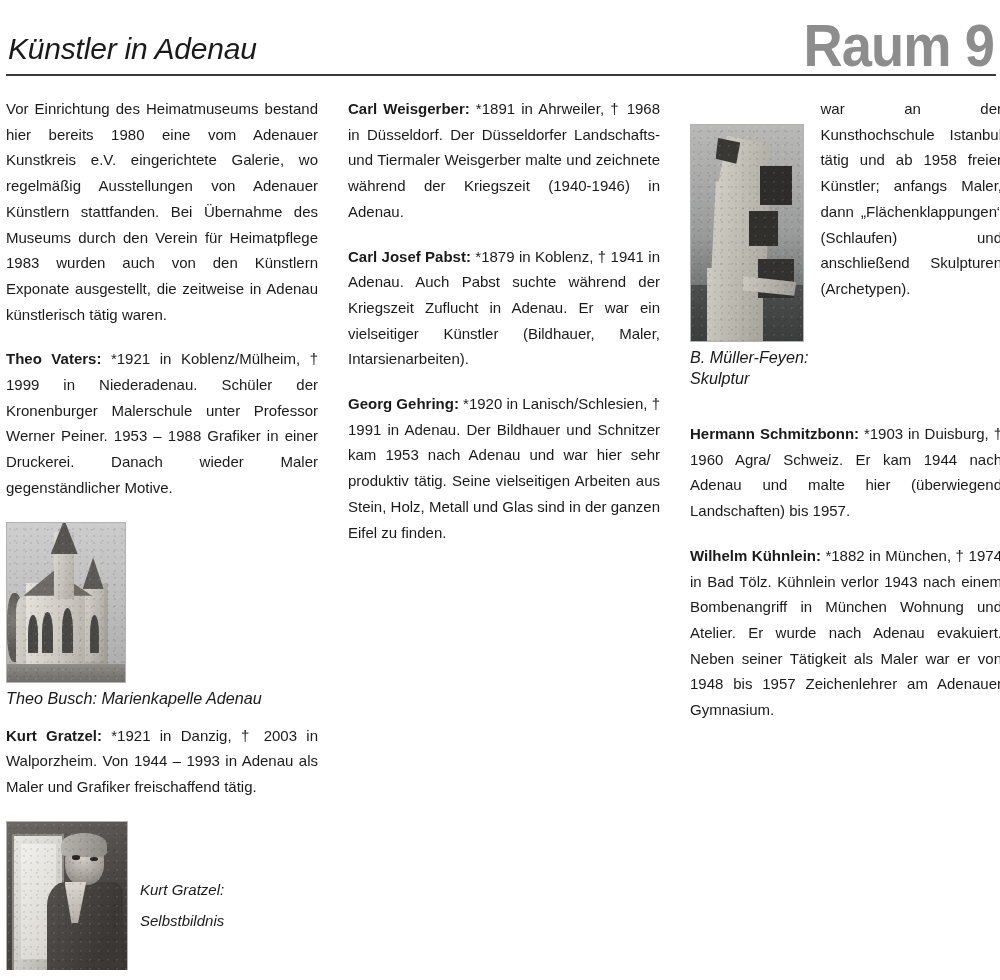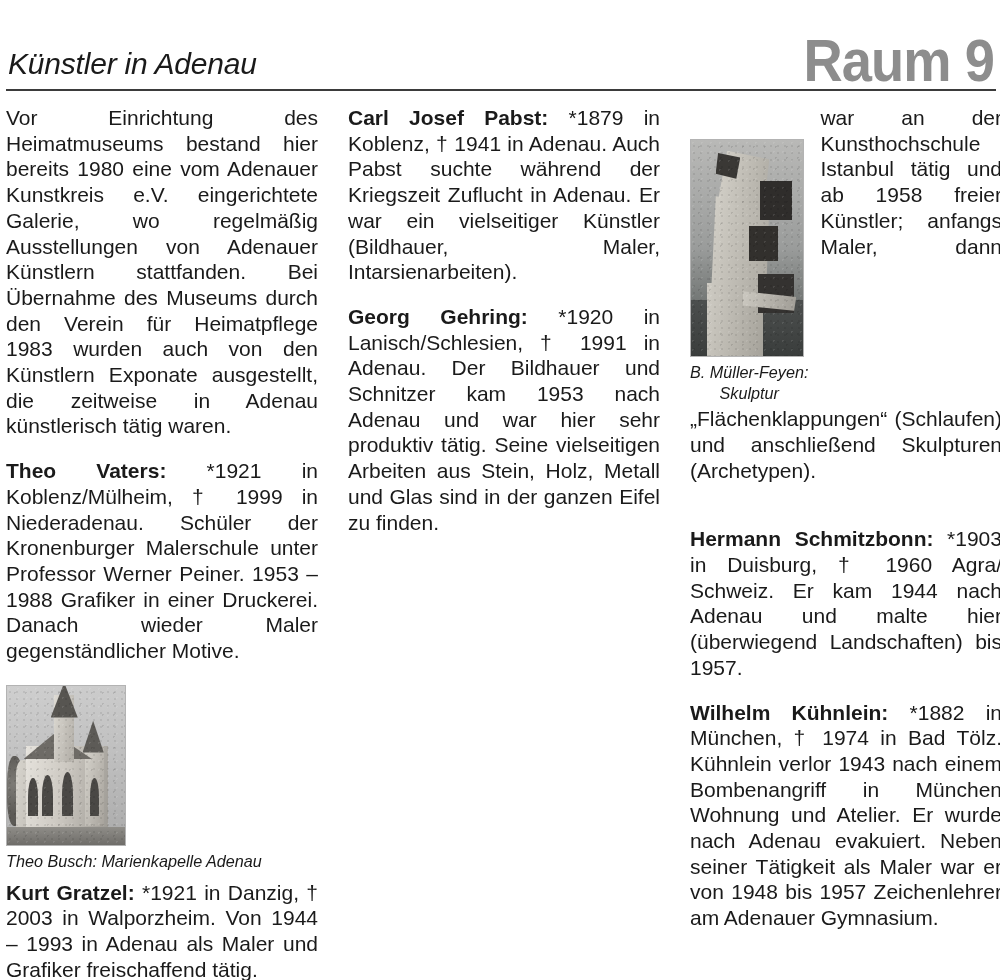--- a/index.html
+++ b/index.html
@@ -18,21 +18,21 @@
     position: relative;
     width: 1000px;
     height: 980px;
     box-sizing: border-box;
     padding: 0;
   }
 
   
   .header {
     position: relative;
-    height: 91px;
+    height: 76px;
     margin: 0 4px 0 6px;
   }
   .header-title {
     position: absolute;
     left: 2px;
     bottom: 10px;
     font-size: 30px;
     font-style: italic;
     font-weight: 400;
     letter-spacing: -0.2px;
@@ -71,40 +71,39 @@
     height: 894px;
   }
   .col {
     width: 312px;
     flex: 0 0 312px;
     position: relative;
     overflow: hidden;
     height: 880px;
   }
   .col p {
-    margin: 0 0 19px 0;
-    font-size: 21px;
+    margin: 6px 0 19px 0;
+    font-size: 15px;
     line-height: 25.7px;
     text-align: justify;
     text-justify: inter-word;
     hyphens: manual;
   }
   .col p.tight { margin-bottom: 0; }
   .name { font-weight: bold; }
 
   
   figure {
     margin: 0;
     padding: 0;
   }
   .fig-left {
     float: left;
     margin: 2px 12px 2px 0;
     shape-outside: margin-box;
-    text-align: center;
   }
   .photo {
     display: block;
     border: 1px solid #b3b3b3;
     position: relative;
     overflow: hidden;
     background: #d8d8d8;
   }
   .caption {
     font-style: italic;
@@ -326,20 +325,21 @@
           <div class="grain"></div>
         </div>
       </figure>
 
       <div style="height:52px;"></div>
       <p class="caption-right tight">Kurt Gratzel:</p>
       <p class="caption-right tight">Selbstbildnis</p>
     </div>
 
     <div class="col">
+      <p><span class="name">Carl Weisgerber:</span><span> *1891 in Ahrweiler, † 1968 in Düsseldorf. Der Düsseldorfer Landschafts- und Tiermaler Weisgerber malte und zeichnete während der Kriegszeit (1940-1946) in Adenau.</span></p>
 
 
       <p><span class="name">Carl Josef Pabst:</span><span> *1879 in Koblenz, † 1941 in Adenau. Auch Pabst suchte während der Kriegszeit Zuflucht in Adenau. Er war ein vielseitiger Künstler (Bildhauer, Maler, Intarsienarbeiten).</span></p>
 
       <p><span class="name">Georg Gehring:</span><span> *1920 in Lanisch/Schlesien, † 1991 in Adenau. Der Bildhauer und Schnitzer kam 1953 nach Adenau und war hier sehr produktiv tätig. Seine vielseitigen Arbeiten aus Stein, Holz, Metall und Glas sind in der ganzen Eifel zu finden.</span></p>
 
     </div>
 
     <div class="col">
 

